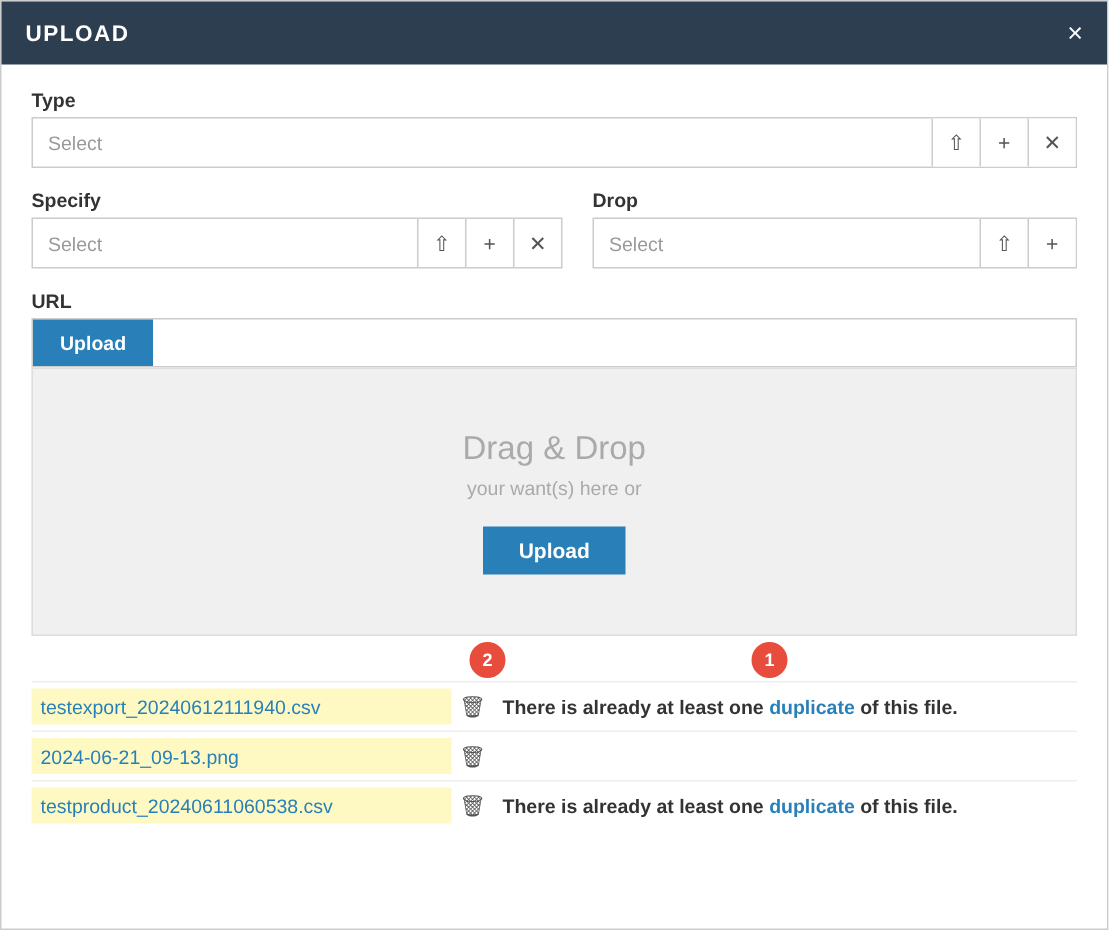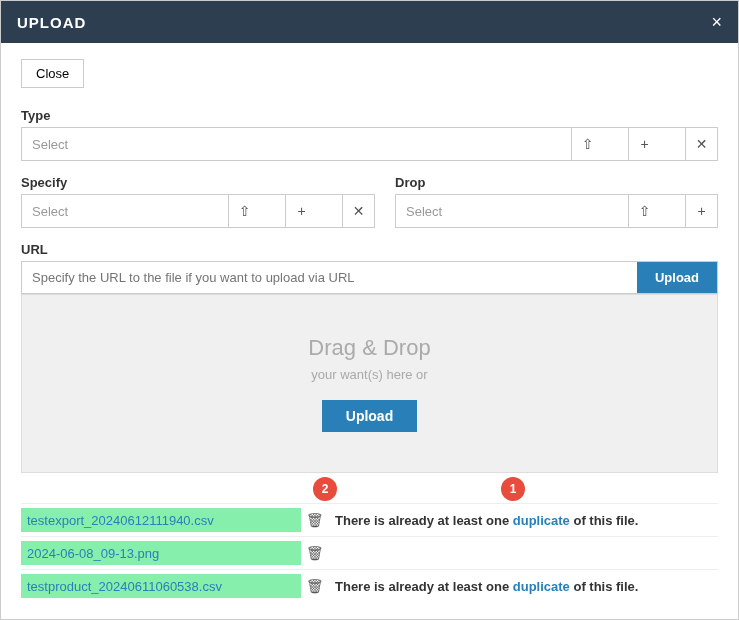--- a/index.html
+++ b/index.html
@@ -60,21 +60,20 @@
       margin-bottom: 4px;
       color: #333;
     }
     .type-row {
       margin-bottom: 14px;
     }
     .input-with-controls {
       display: flex;
       align-items: center;
       border: 1px solid #ccc;
-      gap: 25px;
     }
     .input-with-controls input,
     .input-with-controls .select-field {
       flex: 1;
       padding: 7px 10px;
       border: none;
       outline: none;
       font-size: 13px;
       color: #999;
       background: #fff;
@@ -172,21 +171,21 @@
     }
     .row-with-badge {
       display: flex;
       align-items: center;
       padding: 4px 0;
       border-top: 1px solid #eee;
       position: relative;
     }
     .file-name-cell {
       flex: 0 0 280px;
-      background: #86efac;
+      background: #fef9c3;
       padding: 4px 6px;
     }
     .file-name-link {
       color: #2980b9;
       text-decoration: none;
       font-size: 13px;
     }
     .trash-cell {
       width: 28px;
       text-align: center;
@@ -213,23 +212,20 @@
 
 <div class="modal">
 
   <div class="modal-header">
     <span>UPLOAD</span>
     <button class="modal-header-close">×</button>
   </div>
 
   <div class="modal-body">
 
-    <div>
-      <button class="close-btn">Close</button>
-    </div>
 
     <div class="type-row">
       <div class="field-label">Type</div>
       <div class="input-with-controls">
         <div class="select-field">
           <span style="color:#999;">Select</span>
         </div>
         <button class="ctrl-btn">⇧</button>
         <button class="ctrl-btn">+</button>
         <button class="ctrl-btn">✕</button>
@@ -256,21 +252,20 @@
           </div>
           <button class="ctrl-btn">⇧</button>
           <button class="ctrl-btn">+</button>
         </div>
       </div>
     </div>
 
     <div class="url-row">
       <div class="field-label">URL</div>
       <div class="url-input-row">
-        <input type="text" placeholder="Specify the URL to the file if you want to upload via URL" style="">
         <button class="upload-btn-inline">Upload</button>
       </div>
     </div>
 
     <div class="dropzone">
       <div class="dropzone-title">Drag &amp; Drop</div>
       <div class="dropzone-subtitle">your want(s) here or</div>
       <button class="upload-btn-main">Upload</button>
     </div>
 
@@ -281,21 +276,21 @@
         <div class="badge" style="left: 480px;">1</div>
       </div>
 
       <div id="file-rows-container">
       <div class="row-with-badge">
             <div class="file-name-cell"><a class="file-name-link" href="#">testexport_20240612111940.csv</a></div>
             <div class="trash-cell"><span class="trash-icon" style="cursor:pointer;">🗑</span></div>
             <div class="msg-cell">There is already at least one <a href="#">duplicate</a> of this file.</div>
           </div>
           <div class="row-with-badge">
-            <div class="file-name-cell"><a class="file-name-link" href="#">2024-06-08_09-13.png</a></div>
+            <div class="file-name-cell"><a class="file-name-link" href="#">2024-06-21_09-13.png</a></div>
             <div class="trash-cell"><span class="trash-icon" style="cursor:pointer;">🗑</span></div>
             <div class="msg-cell"></div>
           </div>
           <div class="row-with-badge">
             <div class="file-name-cell"><a class="file-name-link" href="#">testproduct_20240611060538.csv</a></div>
             <div class="trash-cell"><span class="trash-icon" style="cursor:pointer;">🗑</span></div>
             <div class="msg-cell">There is already at least one <a href="#">duplicate</a> of this file.</div>
           </div>
         </div>
     </div>

